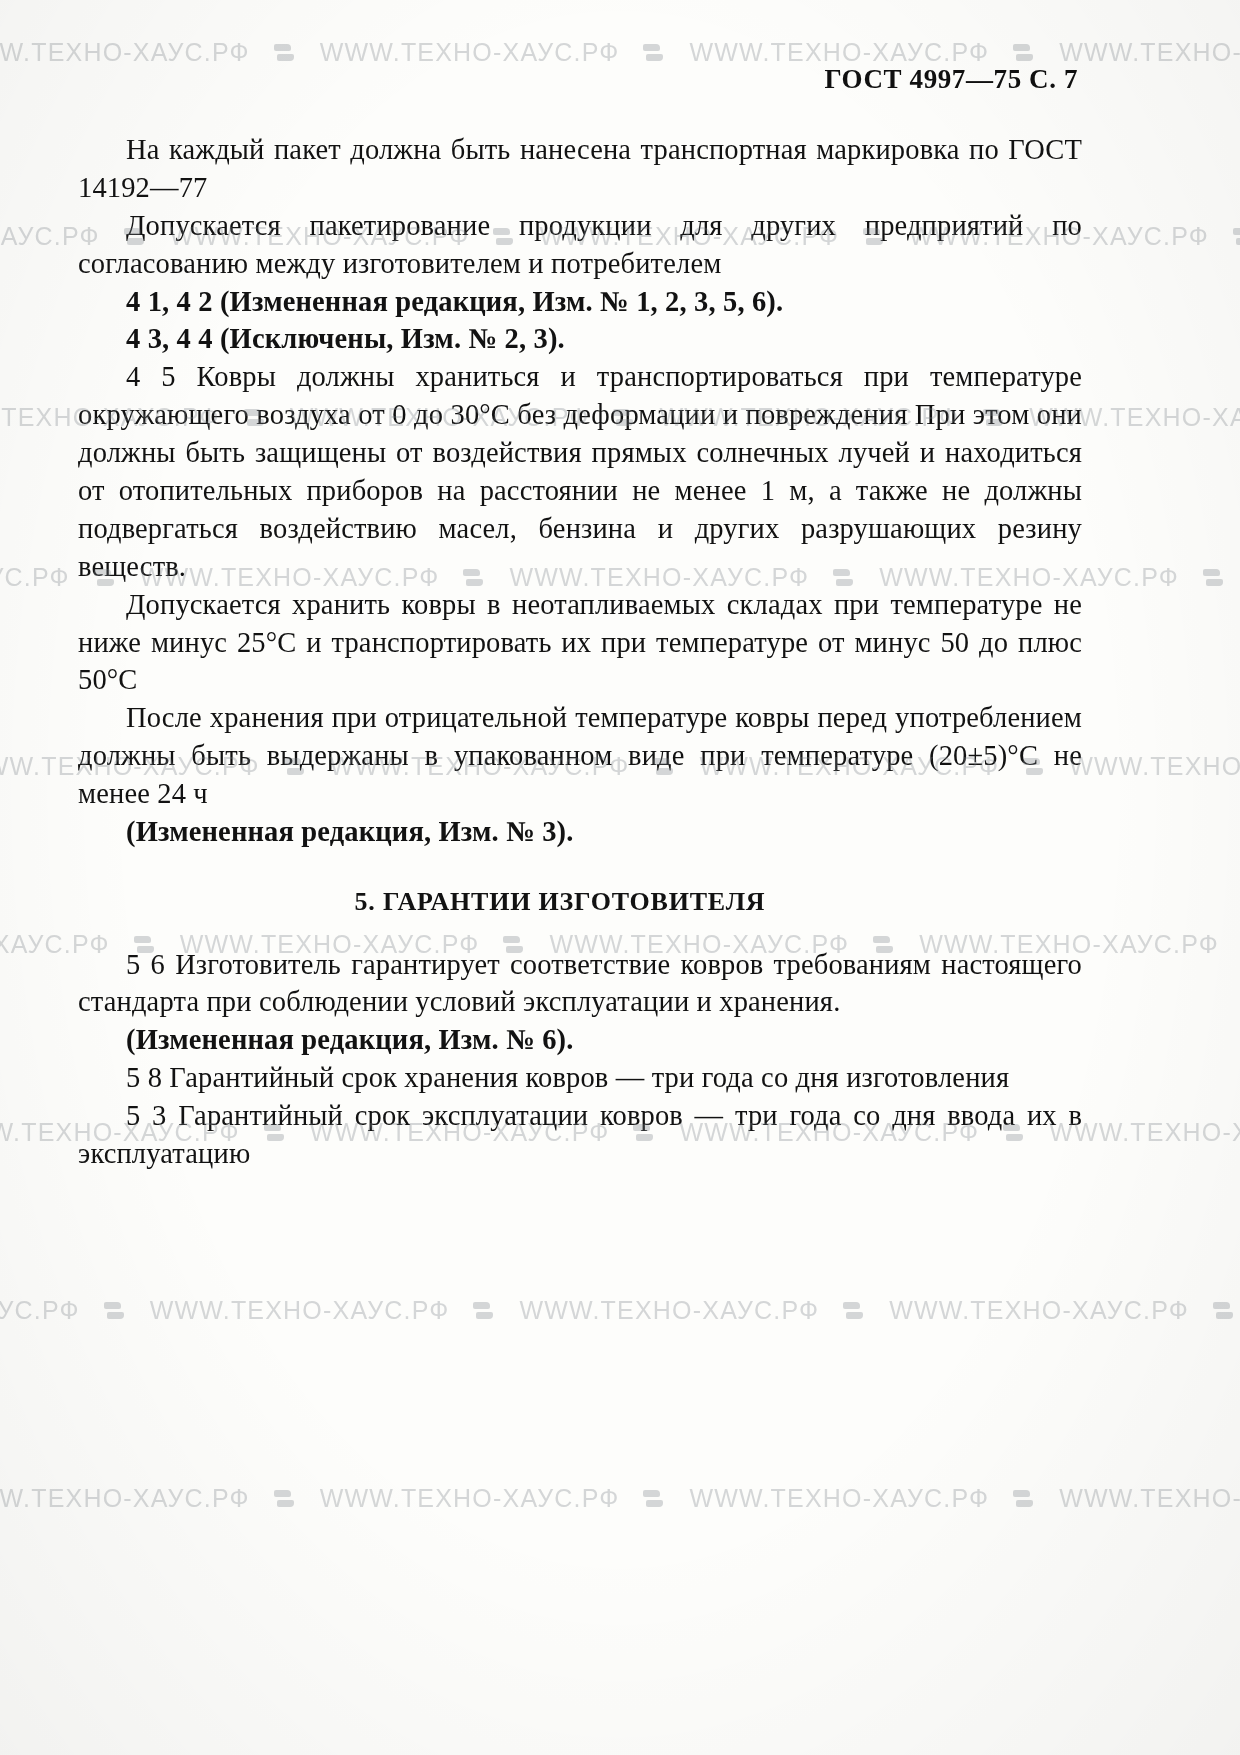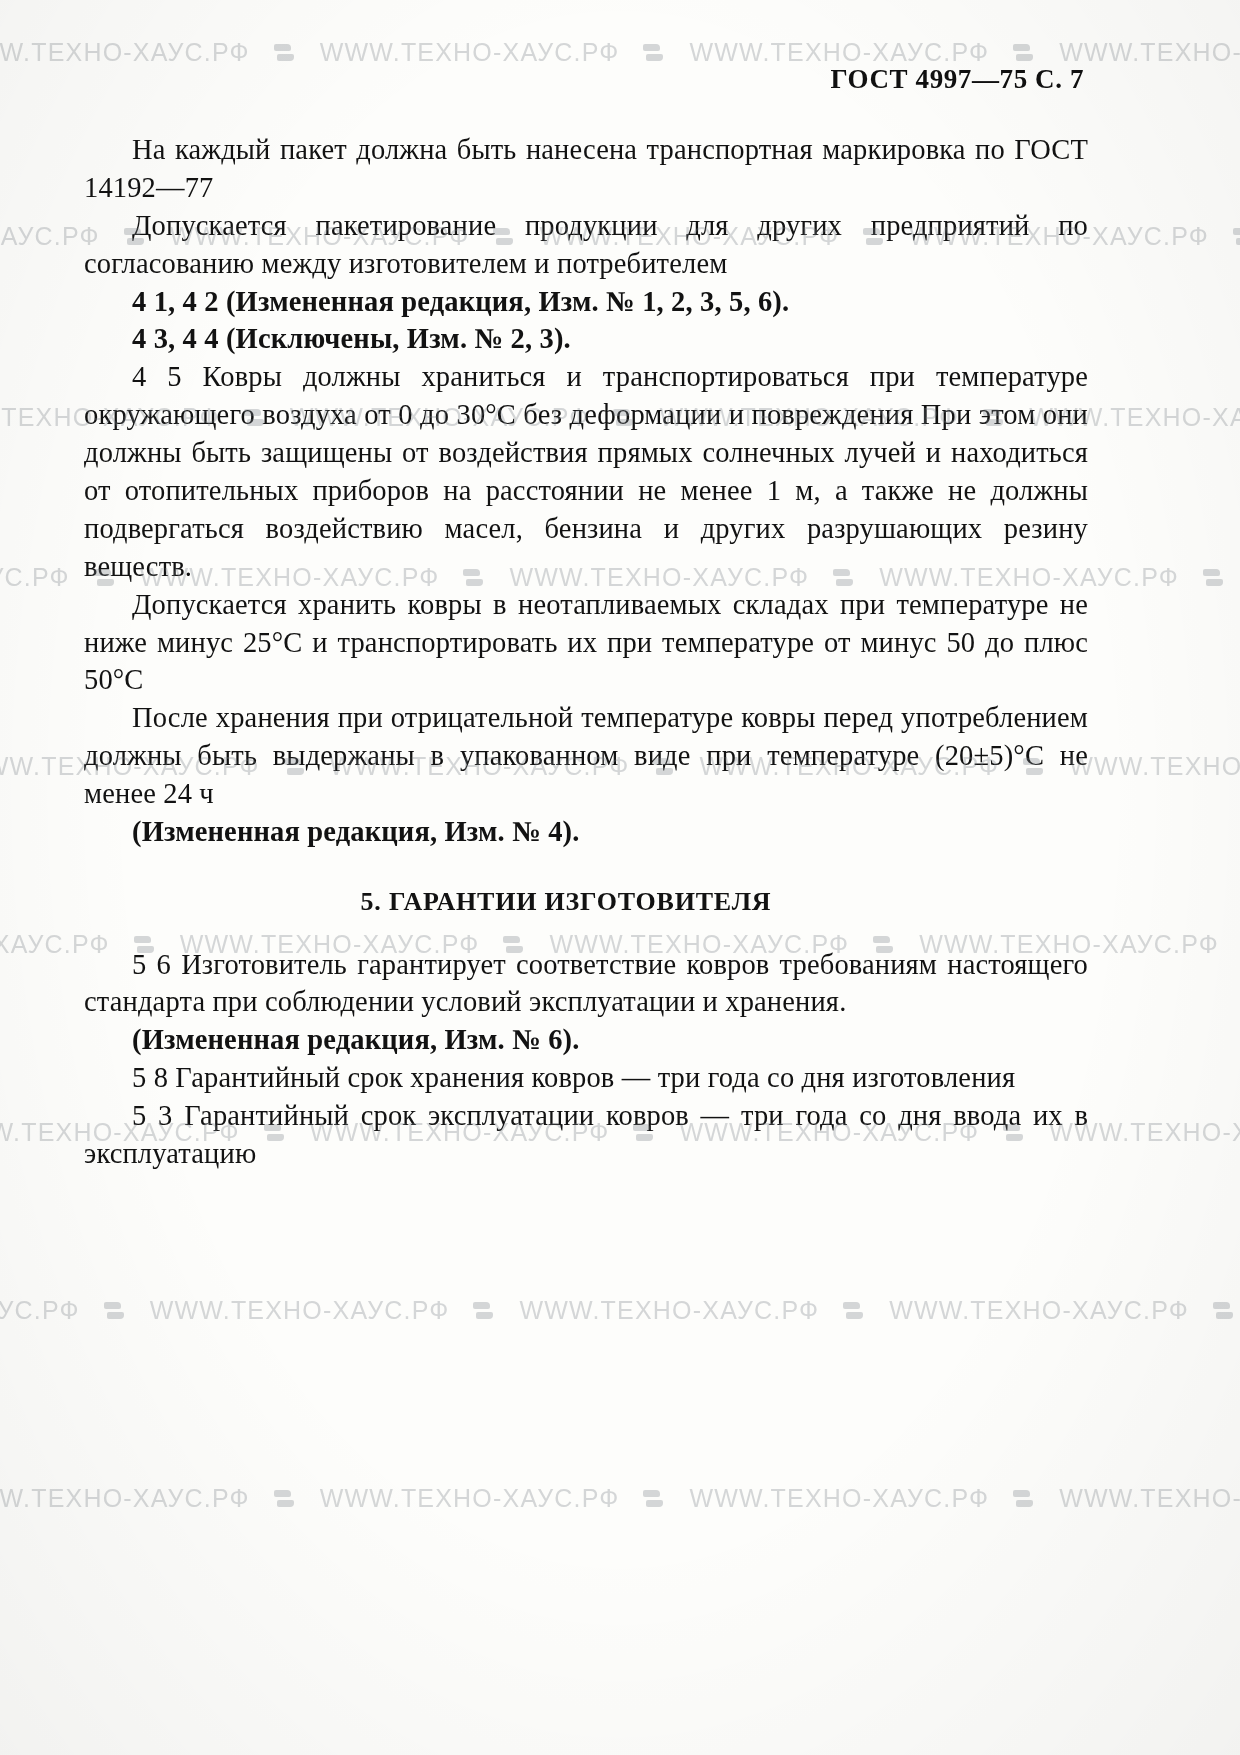--- a/index.html
+++ b/index.html
@@ -78,21 +78,21 @@
   }
   .wm-glyph::after {
     left: 3px; top: 12px; width: 17px; height: 7px;
     border-radius: 2px 2px 4px 2px;
   }
 
   
   .doc {
     position: absolute;
     z-index: 2;
-    left: 84px;
+    left: 78px;
     top: 64px;
     width: 1082px;
   }
 
   .header-line {
     text-align: right;
     font-family: "Liberation Serif", serif;
     font-weight: bold;
     font-size: 27px;
     letter-spacing: 0.6px;
@@ -141,21 +141,21 @@
 
   <div class="body-col">
 
     <p class="indent">На каждый пакет должна быть нанесена транспортная маркировка по ГОСТ 14192—77</p>
     <p class="indent">Допускается пакетирование продукции для других предприятий по согласованию между изготовителем и потребителем</p>
     <p class="indent bold">4 1, 4 2  (Измененная редакция, Изм. № 1, 2, 3, 5, 6).</p>
     <p class="indent bold">4 3, 4 4  (Исключены, Изм. № 2, 3).</p>
     <p class="indent">4 5  Ковры должны храниться и транспортироваться при температуре окружающего воздуха от 0 до 30°С без деформации и повреждения  При этом они должны быть защищены от воздействия прямых солнечных лучей и находиться от отопительных приборов на расстоянии не менее 1 м, а также не должны подвергаться воздействию масел, бензина и других разрушающих резину веществ.</p>
     <p class="indent">Допускается хранить ковры в неотапливаемых складах  при температуре не ниже минус 25°С и транспортировать их при температуре от минус 50 до плюс 50°С</p>
     <p class="indent">После хранения при отрицательной температуре ковры перед употреблением должны быть выдержаны в упакованном виде при температуре (20±5)°С не менее 24 ч</p>
-    <p class="indent bold">(Измененная редакция, Изм. № 4).</p>
+    <p class="indent bold">(Измененная редакция, Изм. № 3).</p>
 
     <div class="section-title">5. ГАРАНТИИ ИЗГОТОВИТЕЛЯ</div>
 
     <p class="indent">5 6  Изготовитель гарантирует соответствие ковров требованиям настоящего стандарта при соблюдении условий эксплуатации и хранения.</p>
     <p class="indent bold">(Измененная редакция, Изм. № 6).</p>
     <p class="indent">5 8  Гарантийный срок хранения ковров — три года со дня изготовления</p>
     <p class="indent">5 3  Гарантийный срок эксплуатации ковров — три года со дня ввода их в эксплуатацию</p>
 
   </div>
 </div>

